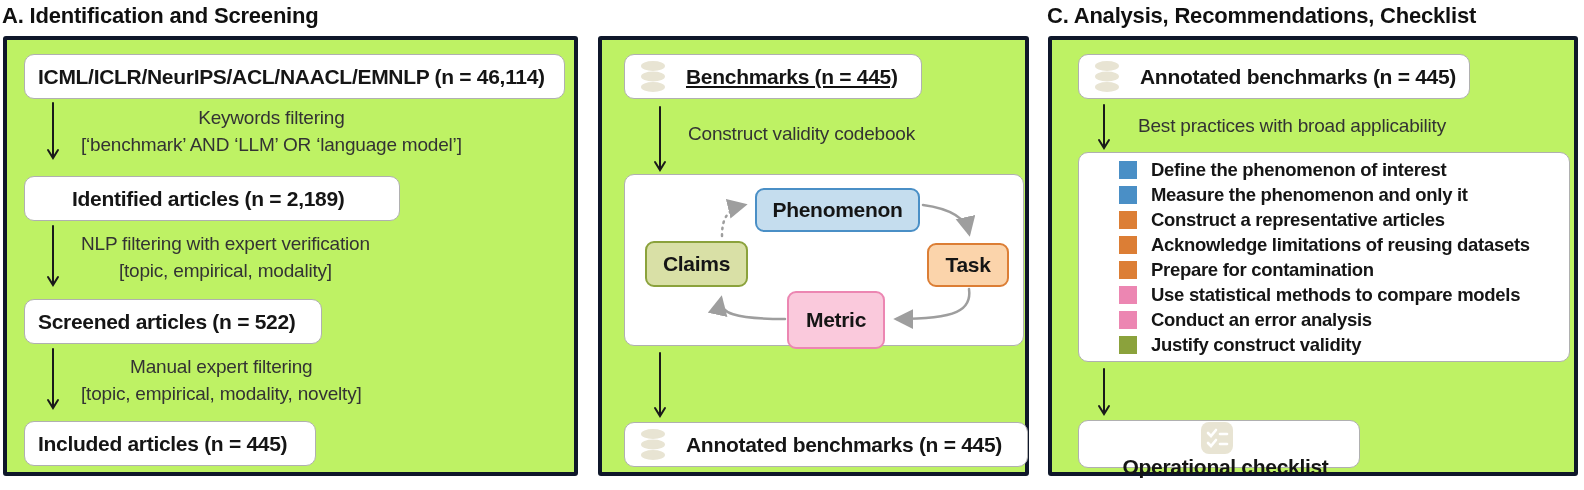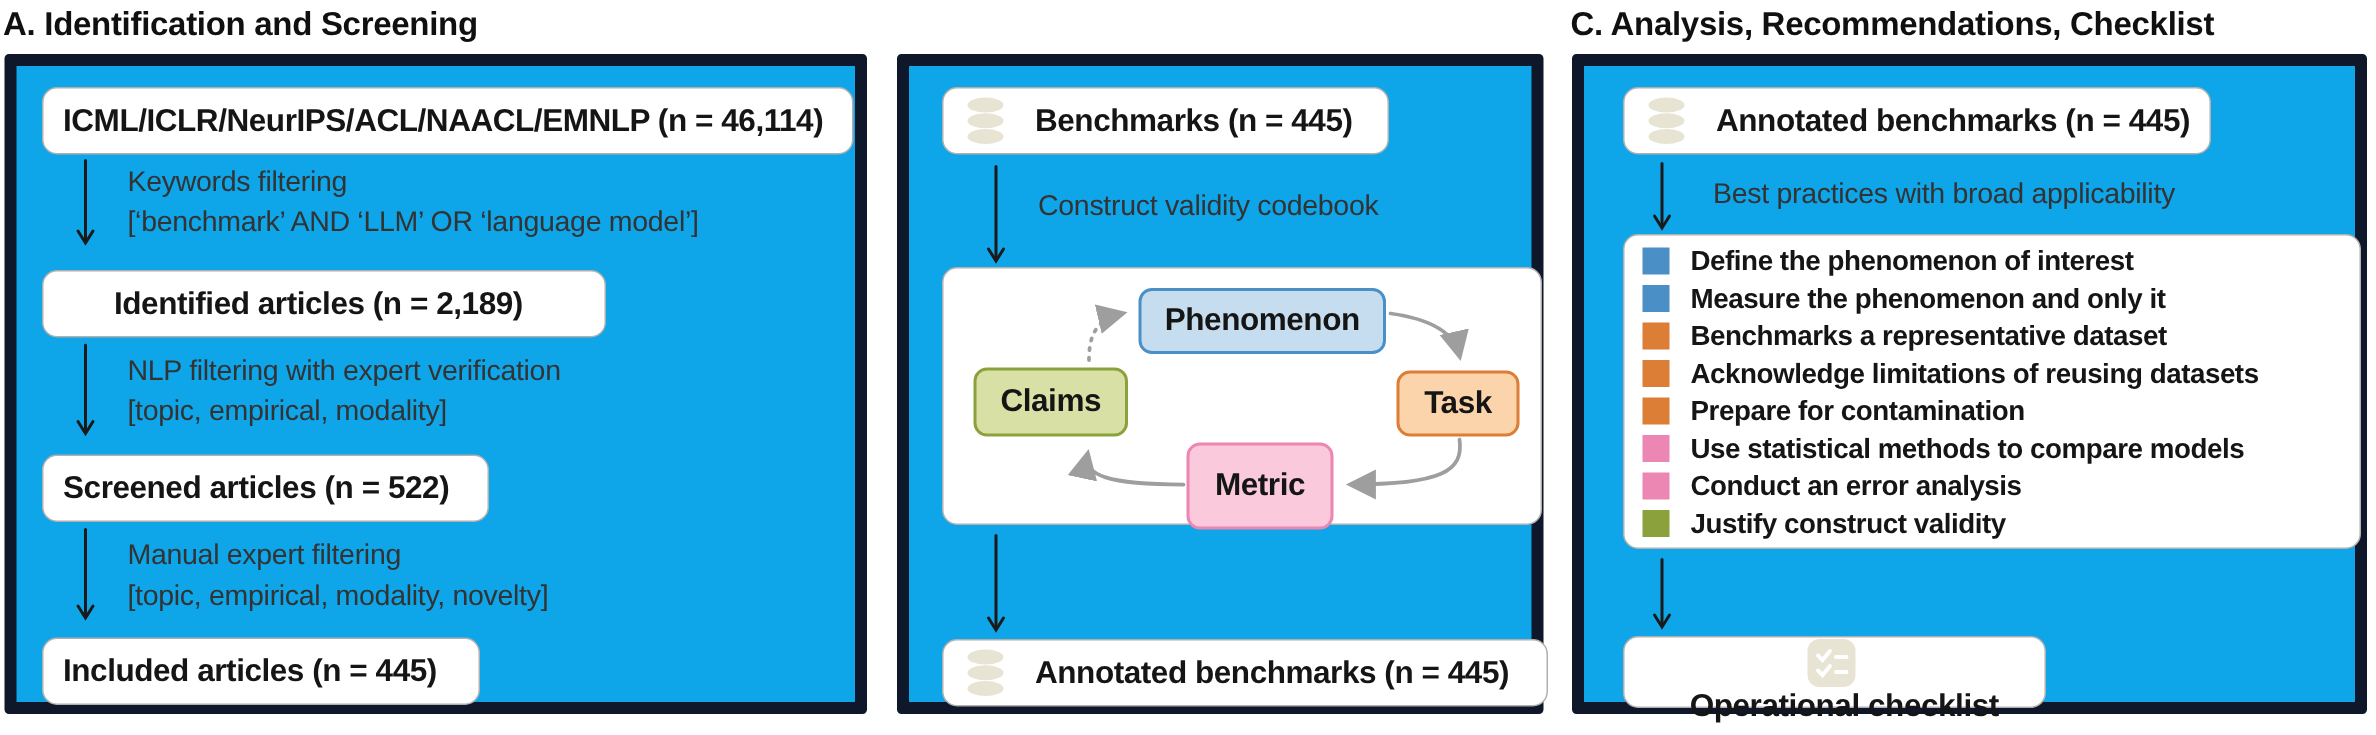--- a/index.html
+++ b/index.html
@@ -1,32 +1,32 @@
 <!DOCTYPE html>
 <html><head>
 <meta charset="utf-8">
 <style>
   html,body{margin:0;padding:0;background:#ffffff;}
   .page{position:relative;width:1584px;height:490px;background:#fff;
         font-family:"Liberation Sans","DejaVu Sans",sans-serif;color:#111;overflow:hidden;}
   .ptitle{position:absolute;font-size:22px;font-weight:700;color:#101010;letter-spacing:-0.2px;}
-  .panel{position:absolute;border:8px solid #0f172a;border-radius:3px;background:#0ea5e9;box-sizing:border-box;}
+  .panel{position:absolute;border:4px solid #0f172a;border-radius:3px;background:#bef264;box-sizing:border-box;text-align:center;}
   .box{position:absolute;border:1.5px solid #b0b0b0;border-radius:10px;background:#fff;
        box-sizing:border-box;display:flex;align-items:center;padding-left:13px;}
   .box .txt{font-size:21px;font-weight:600;color:#151515;white-space:nowrap;letter-spacing:-0.3px;}
   .icon{flex:0 0 auto;margin-right:18px;}
   .steplabel{position:absolute;font-size:19px;line-height:27px;color:#333;white-space:nowrap;letter-spacing:-0.2px;}
   .arrow{position:absolute;}
   .cycle{position:absolute;border:1.5px solid #b0b0b0;border-radius:10px;background:#fff;box-sizing:border-box;}
   .cnode{position:absolute;border:2px solid;border-radius:9px;box-sizing:border-box;
          display:flex;align-items:center;justify-content:center;font-size:21px;font-weight:600;
          color:#151515;letter-spacing:-0.3px;}
   .cycle-svg{position:absolute;left:0;top:0;}
   .recs{position:absolute;border:1.5px solid #b0b0b0;border-radius:10px;background:#fff;box-sizing:border-box;
-        display:flex;flex-direction:column;justify-content:center;gap:7px;padding-left:12px;}
+        display:flex;flex-direction:column;justify-content:center;gap:7px;padding-left:40px;}
   .rec-row{display:flex;align-items:center;height:18px;}
   .rec-sq{width:18px;height:18px;flex:0 0 auto;}
   .rec-label{margin-left:14px;font-size:18.5px;font-weight:600;color:#151515;white-space:nowrap;letter-spacing:-0.3px;}
 </style>
 </head>
 <body>
 
 <div class="page">
 
   <div class="ptitle" style="left:2px;top:3px;">A. Identification and Screening</div>
@@ -78,21 +78,21 @@
     </div>
 
     <div class="box" style="left:17px;top:381px;width:292px;height:45px;">
       <span class="txt">Included articles (n = 445)</span>
     </div>
   </div>
 
   <div class="ptitle" style="left:597px;top:3px;margin-top:48px;">B. Expert Review</div>
   <div class="panel" style="left:598px;top:36px;width:431px;height:440px;">
 
-    <div class="box" style="left:22px;top:14px;width:298px;height:45px;">
+    <div class="box" style="left:22px;top:14px;width:298px;height:45px;text-decoration:underline;">
       <svg class="icon" width="30" height="33" viewBox="0 0 30 33">
         <g fill="#e8e4d3">
           <ellipse cx="15" cy="6" rx="12" ry="5"></ellipse>
           <ellipse cx="15" cy="16.5" rx="12" ry="5"></ellipse>
           <ellipse cx="15" cy="27" rx="12" ry="5"></ellipse>
         </g>
       </svg>
       <span class="txt">Benchmarks (n = 445)</span>
     </div>
 
@@ -169,21 +169,21 @@
       <div class="rec-row">
         <span class="rec-sq" style="background-color: rgb(74, 143, 198);"></span>
         <span class="rec-label">Define the phenomenon of interest</span>
       </div>
       <div class="rec-row">
         <span class="rec-sq" style="background-color: rgb(74, 143, 198);"></span>
         <span class="rec-label">Measure the phenomenon and only it</span>
       </div>
       <div class="rec-row">
         <span class="rec-sq" style="background-color: rgb(220, 126, 53);"></span>
-        <span class="rec-label">Benchmarks a representative dataset</span>
+        <span class="rec-label">Construct a representative articles</span>
       </div>
       <div class="rec-row">
         <span class="rec-sq" style="background-color: rgb(220, 126, 53);"></span>
         <span class="rec-label">Acknowledge limitations of reusing datasets</span>
       </div>
       <div class="rec-row">
         <span class="rec-sq" style="background-color: rgb(220, 126, 53);"></span>
         <span class="rec-label">Prepare for contamination</span>
       </div>
       <div class="rec-row">

